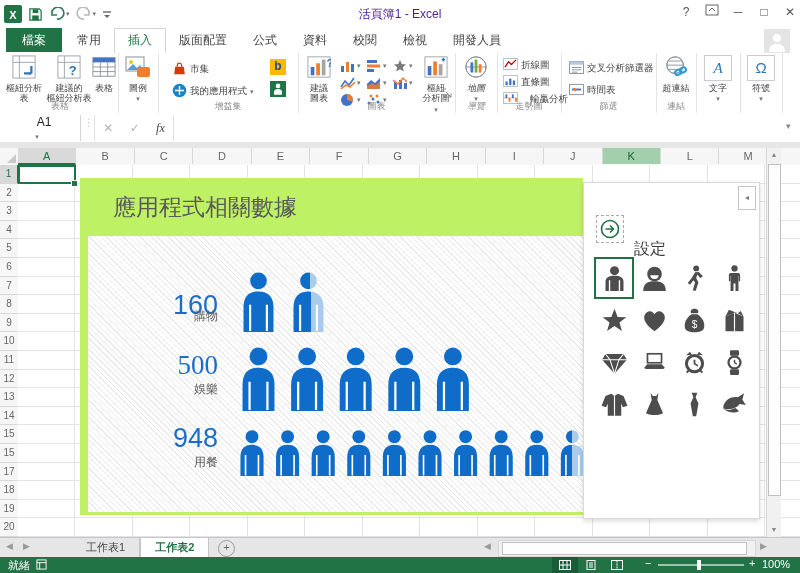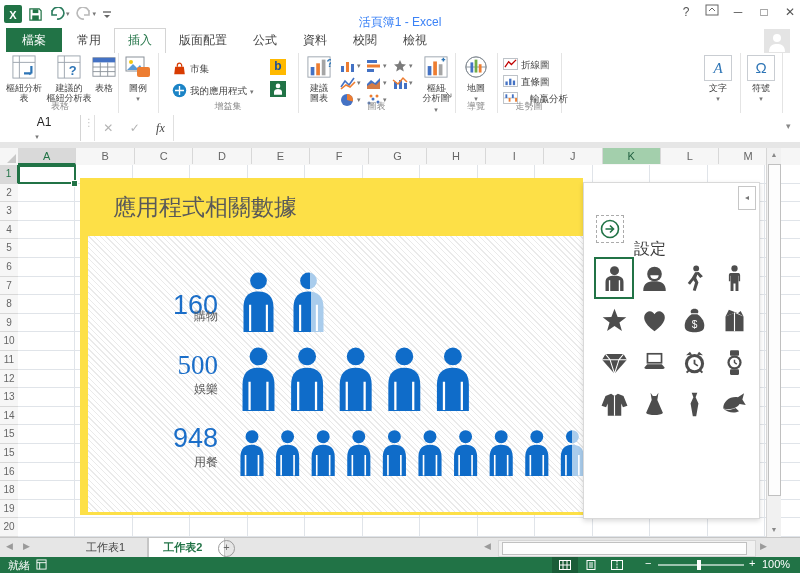--- a/index.html
+++ b/index.html
@@ -4,21 +4,21 @@
 <style>
   html,body{margin:0;padding:0;}
   body{width:800px;height:573px;position:relative;overflow:hidden;background:#fff;
        font-family:"Liberation Sans","DejaVu Sans",sans-serif;font-size:12px;color:#444;
        -webkit-font-smoothing:antialiased;}
   .abs{position:absolute;}
   
   #titlebar{left:0;top:0;width:800px;height:28px;background:#fff;}
   #qat{left:4px;top:3px;height:22px;display:flex;align-items:center;gap:6px;}
   .qbtn{display:flex;align-items:center;gap:1px;cursor:default;}
-  #win-title{left:0;top:6px;width:800px;text-align:center;font-size:12px;color:#3b82f6;margin-top:8px;}
+  #win-title{left:0;top:6px;width:800px;text-align:center;font-size:12px;color:#4c1d95;}
   #win-controls{right:2px;top:4px;display:flex;gap:10px;align-items:center;color:#555;font-size:12px;}
   #win-controls span{width:16px;text-align:center;}
   
   #tabrow{left:0;top:28px;width:800px;height:25px;background:#fff;border-bottom:1px solid #D4D4D4;}
   #file-tab{left:6px;top:0;height:24px;padding:0 16px;background:#217346;color:#fff;
             display:flex;align-items:center;font-size:12px;}
   #ribbon-tabs{left:64px;top:0;height:25px;display:flex;}
   .rtab{padding:4px 13px 0 13px;height:21px;font-size:12px;color:#444;}
   .rtab.active{background:#fff;border:1px solid #D4D4D4;border-bottom:1px solid #fff;color:#217346;padding-top:3px;}
   #avatar{right:10px;top:1px;width:26px;height:25px;background:#E4E4E4;display:flex;align-items:center;justify-content:center;}
@@ -57,21 +57,21 @@
   #gridarea{left:18px;top:165px;width:782px;height:372px;background:#fff;
     background-image:repeating-linear-gradient(to right,transparent 0 56.46px,#E0E4E9 56.46px 57.46px),
                      repeating-linear-gradient(to bottom,transparent 0 17.6px,#E0E4E9 17.6px 18.6px);}
   #sel-cell{left:18px;top:165px;width:54px;height:15px;background:#fff;border:2px solid #217346;}
   #sel-handle{left:71px;top:180px;width:5px;height:5px;background:#217346;border:1px solid #fff;}
   
   #vscroll{left:766px;top:148px;width:14px;height:389px;background:#F1F1F1;border-left:1px solid #D6D6D6;}
   .varrow{position:absolute;left:0;width:14px;height:14px;background:#F1F1F1;color:#888;font-size:7px;text-align:center;line-height:14px;}
   #vthumb{position:absolute;left:1px;top:16px;width:11px;height:330px;background:#FDFDFD;border:1px solid #C0C0C0;}
   
-  #chart{left:80px;top:178px;width:503px;height:337px;background:#fde047;overflow:hidden;cursor:default;}
+  #chart{left:80px;top:178px;width:503px;height:337px;background:#bef264;overflow:hidden;cursor:default;}
   #chart-title{position:absolute;left:33px;top:14px;font-size:23px;color:#595959;}
   #hatch{position:absolute;left:8px;top:58px;width:495px;height:276px;
          background:repeating-linear-gradient(45deg,#ffffff 0 3px,#EAEAEA 3px 4px);}
   .cnum{position:absolute;left:10px;width:128px;text-align:right;font-size:27px;}
   .clab{position:absolute;left:10px;width:128px;text-align:right;font-size:12px;}
   .crow-svg{position:absolute;left:155px;}
   
   #panel{left:583px;top:182px;width:175px;height:335px;background:#fff;border:1px solid #D9D9D9;
          box-shadow:0 2px 5px rgba(0,0,0,0.15);}
   #panel-collapse{position:absolute;right:3px;top:3px;width:16px;height:22px;border:1px solid #C6C6C6;
@@ -82,21 +82,21 @@
   #panel-tabs{position:absolute;left:12px;top:50px;display:flex;gap:12px;font-size:12px;color:#444;}
   .ptab.active{color:#217346;font-weight:bold;}
   #icon-grid{position:absolute;left:10px;top:74px;display:grid;grid-template-columns:repeat(4,40px);grid-auto-rows:42px;}
   .icell{display:flex;align-items:center;justify-content:center;}
   .icell svg{width:27px;height:27px;fill:#4D4D4D;}
   .icell.sel{outline:2px solid #217346;outline-offset:-2px;}
   
   #sheetbar{left:0;top:537px;width:800px;height:20px;background:#E6E6E6;border-top:1px solid #C6C6C6;}
   #tabnav{position:absolute;left:6px;top:3px;color:#9A9A9A;font-size:9px;display:flex;gap:10px;}
   #sheettabs{position:absolute;left:72px;top:0;height:20px;display:flex;}
-  .stab{padding:2px 22px 0 14px;font-size:11px;color:#444;border-right:1px solid #C6C6C6;}
+  .stab{padding:2px 14px 0 14px;font-size:11px;color:#444;border-right:1px solid #C6C6C6;}
   .stab.active{background:#fff;color:#217346;font-weight:bold;border:1px solid #C6C6C6;border-top:none;}
   #addsheet{position:absolute;left:218px;top:2px;width:15px;height:15px;border:1px solid #9A9A9A;border-radius:50%;
             color:#6A6A6A;font-size:11px;line-height:13px;text-align:center;}
   #hscroll-left{position:absolute;left:484px;top:3px;color:#9A9A9A;font-size:9px;}
   #hscroll{position:absolute;left:498px;top:2px;width:256px;height:15px;background:#F1F1F1;border:1px solid #D6D6D6;}
   #hthumb{position:absolute;left:3px;top:1px;width:243px;height:11px;background:#FDFDFD;border:1px solid #C0C0C0;}
   #hscroll-right{position:absolute;left:760px;top:3px;color:#9A9A9A;font-size:9px;}
   
   #statusbar{left:0;top:557px;width:800px;height:16px;background:#217346;color:#fff;font-size:11px;}
   #status-ready{position:absolute;left:8px;top:1px;}
@@ -183,20 +183,21 @@
 <div id="tabrow" class="abs">
   <div id="file-tab" class="abs">檔案</div>
   <div id="ribbon-tabs" class="abs">
       <div class="rtab">常用</div>
       <div class="rtab active">插入</div>
       <div class="rtab">版面配置</div>
       <div class="rtab">公式</div>
       <div class="rtab">資料</div>
       <div class="rtab">校閱</div>
       <div class="rtab">檢視</div>
+      <div class="rtab">開發人員</div>
     </div>
   <div id="avatar" class="abs">
     <svg width="18" height="20" viewBox="0 0 18 20">
         <circle cx="9" cy="6" r="4" fill="#fff"></circle>
         <path d="M1,20 C1,13.5 5,12 9,12 C13,12 17,13.5 17,20 Z" fill="#fff"></path>
       </svg>
   </div>
 </div>
 
 <div id="ribbon" class="abs">
@@ -378,21 +379,21 @@
     </div>
     <span id="charts-launcher">
       <svg width="10" height="10" viewBox="0 0 10 10">
           <path d="M1,4 V1 H4" fill="none" stroke="#8A8A8A"></path>
           <path d="M4,4 L9,9 M9,5.5 V9 H5.5" fill="none" stroke="#8A8A8A"></path>
         </svg>
     </span>
     <div class="rgroup-label">圖表</div>
   </div>
 
-  <div class="rgroup" style="left:455px;width:42px;">
+  <div class="rgroup" style="left:455px;width:42px;font-style:italic;">
     <div class="bigbtn" style="left:5px;width:32px;">
       <span class="ic">
         <svg width="26" height="24" viewBox="0 0 26 26">
             <circle cx="13" cy="13" r="11" fill="#fff" stroke="#8A9199"></circle>
             <path d="M13,2 a11,11 0 0 0 0,22 M13,2 a11,11 0 0 1 0,22 M2,13 h22" stroke="#8A9199" fill="none"></path>
             <rect x="7" y="8" width="3" height="11" fill="#4472C4"></rect>
             <rect x="11.5" y="5" width="3" height="14" fill="#70AD47"></rect>
             <rect x="16" y="10" width="3" height="9" fill="#ED7D31"></rect>
           </svg>
       </span><span>地圖</span><br><span class="drop">▾</span>
@@ -430,21 +431,59 @@
             <rect x="6" y="6.5" width="2" height="4" fill="#ED7D31"></rect>
             <rect x="9.5" y="2.5" width="2" height="4" fill="#4472C4"></rect>
             <rect x="13" y="6.5" width="2" height="4" fill="#ED7D31"></rect>
           </svg>
       </span>
         <span>輸贏分析</span>
     </div>
     <div class="rgroup-label">走勢圖</div>
   </div>
 
-
+  <div class="rgroup" style="left:561px;width:95px;">
+    <div class="smallbtn" style="left:8px;top:8px;">
+      <span>
+        <svg width="15" height="13" viewBox="0 0 16 14">
+            <rect x="0.5" y="0.5" width="15" height="13" fill="#fff" stroke="#8A9199"></rect>
+            <rect x="0.5" y="0.5" width="15" height="3.5" fill="#B4C7E7"></rect>
+            <path d="M3,7 H13 M3,9.5 H13 M3,12 H9" stroke="#8A9199"></path>
+          </svg>
+      </span>
+        <span>交叉分析篩選器</span>
+    </div>
+    <div class="smallbtn" style="left:8px;top:30px;">
+      <span>
+        <svg width="15" height="13" viewBox="0 0 16 14">
+            <rect x="0.5" y="1.5" width="15" height="11" fill="#fff" stroke="#8A9199"></rect>
+            <line x1="3" y1="7" x2="13" y2="7" stroke="#4472C4" stroke-width="2"></line>
+            <circle cx="6" cy="7" r="1.8" fill="#ED7D31"></circle>
+          </svg>
+      </span>
+        <span>時間表</span>
+    </div>
+    <div class="rgroup-label">篩選</div>
+  </div>
+
+  <div class="rgroup" style="left:656px;width:40px;">
+    <div class="bigbtn" style="left:3px;width:34px;">
+      <span class="ic">
+        <svg width="26" height="24" viewBox="0 0 26 26">
+            <circle cx="12" cy="11" r="9" fill="#fff" stroke="#8A9199"></circle>
+            <path d="M12,2 a9,9 0 0 0 0,18 M12,2 a9,9 0 0 1 0,18 M3,11 h18 M4.5,6.5 h15 M4.5,15.5 h15" stroke="#8A9199" fill="none"></path>
+            <g stroke="#2E9BD6" stroke-width="2.2" fill="none">
+              <rect x="12" y="16.5" width="7" height="5" rx="2.5" transform="rotate(-25 15 19)"></rect>
+              <rect x="17" y="14" width="7" height="5" rx="2.5" transform="rotate(-25 20 16.5)"></rect>
+            </g>
+          </svg>
+      </span><span>超連結</span>
+    </div>
+    <div class="rgroup-label">連結</div>
+  </div>
 
   <div class="rgroup" style="left:696px;width:44px;">
     <div class="bigbtn" style="left:7px;width:30px;">
       <span class="ic" style="width:26px;height:24px;border:1px solid #C9CDD2;display:flex;align-items:center;justify-content:center;">
         <i style="color:#2E75B6;font-size:15px;font-family:'Liberation Serif','DejaVu Serif',serif;">A</i>
       </span><span>文字</span><br><span class="drop">▾</span>
     </div>
   </div>
 
   <div class="rgroup" style="left:740px;width:42px;">
@@ -504,21 +543,21 @@
     <div class="rowh">7</div>
     <div class="rowh">8</div>
     <div class="rowh">9</div>
     <div class="rowh">10</div>
     <div class="rowh">11</div>
     <div class="rowh">12</div>
     <div class="rowh">13</div>
     <div class="rowh">14</div>
     <div class="rowh">15</div>
     <div class="rowh">15</div>
-    <div class="rowh">16</div>
+    <div class="rowh">17</div>
     <div class="rowh">18</div>
     <div class="rowh">19</div>
     <div class="rowh">20</div>
     <div class="rowh">21</div>
   </div>
 <div id="gridarea" class="abs"></div>
 <div id="sel-cell" class="abs"></div>
 <div id="sel-handle" class="abs"></div>
 
 <div id="vscroll" class="abs">

